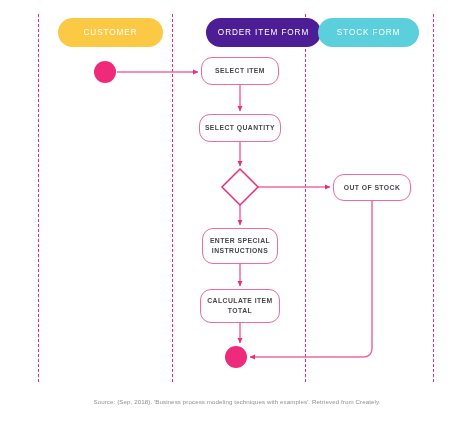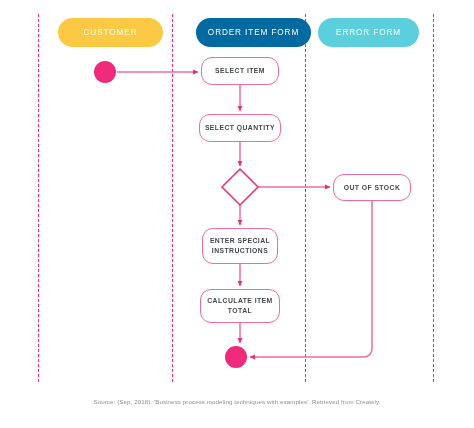--- a/index.html
+++ b/index.html
@@ -99,25 +99,25 @@
 <div id="diagram-canvas">
 
   <div class="lane-divider" style="left:38px;"></div>
   <div class="lane-divider" style="left:172px;"></div>
   <div class="lane-divider" style="left:305px;"></div>
   <div class="lane-divider" style="left:433px;"></div>
 
   <div class="lane-header" style="left:58px; top:18px; width:105px; background:#fbc944;">
     <span>CUSTOMER</span>
   </div>
-  <div class="lane-header" style="left:196px; top:18px; width:115px; background:#0369a1;">
+  <div class="lane-header" style="left:206px; top:18px; width:115px; background:#4c1d95;">
     <span>ORDER ITEM FORM</span>
   </div>
   <div class="lane-header" style="left:318px; top:18px; width:101px; background:#5ccfdc;">
-    <span>ERROR FORM</span>
+    <span>STOCK FORM</span>
   </div>
 
   <svg id="flow-svg" viewBox="0 0 474 428" xmlns="http://www.w3.org/2000/svg">
     <defs>
       <marker id="arrow-pink" markerWidth="7" markerHeight="7" refX="5.4" refY="3" orient="auto" markerUnits="userSpaceOnUse">
         <path d="M0,0.4 L5.6,3 L0,5.6 z" fill="#ef2a7b"></path>
       </marker>
     </defs>
 
     <g stroke="#ef6aa0" stroke-width="1.5" fill="none" marker-end="url(#arrow-pink)">

